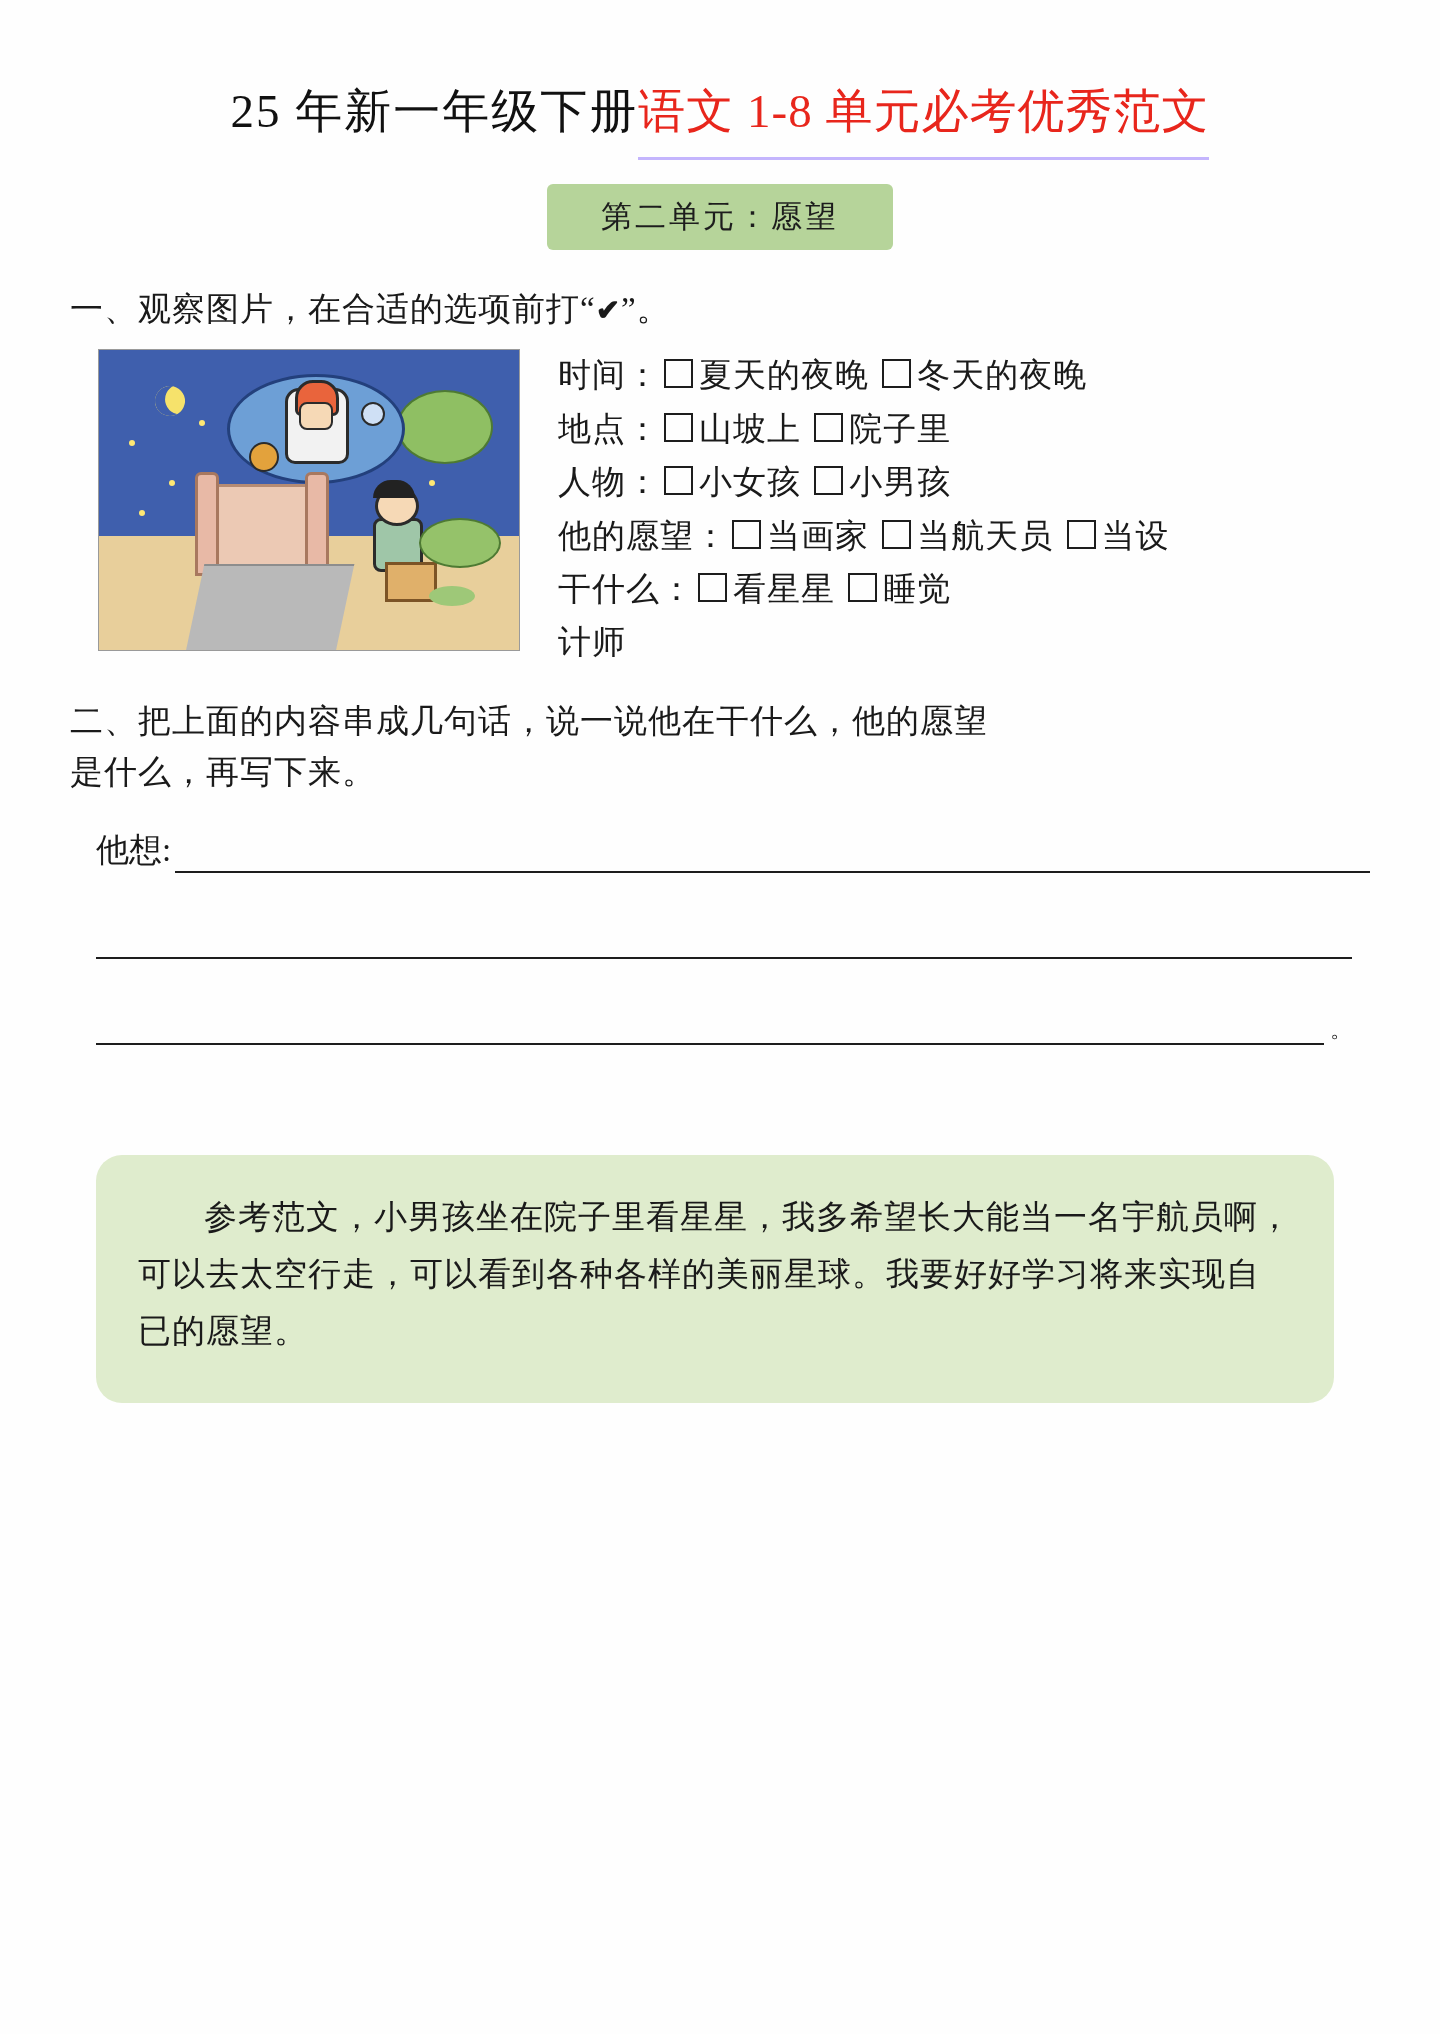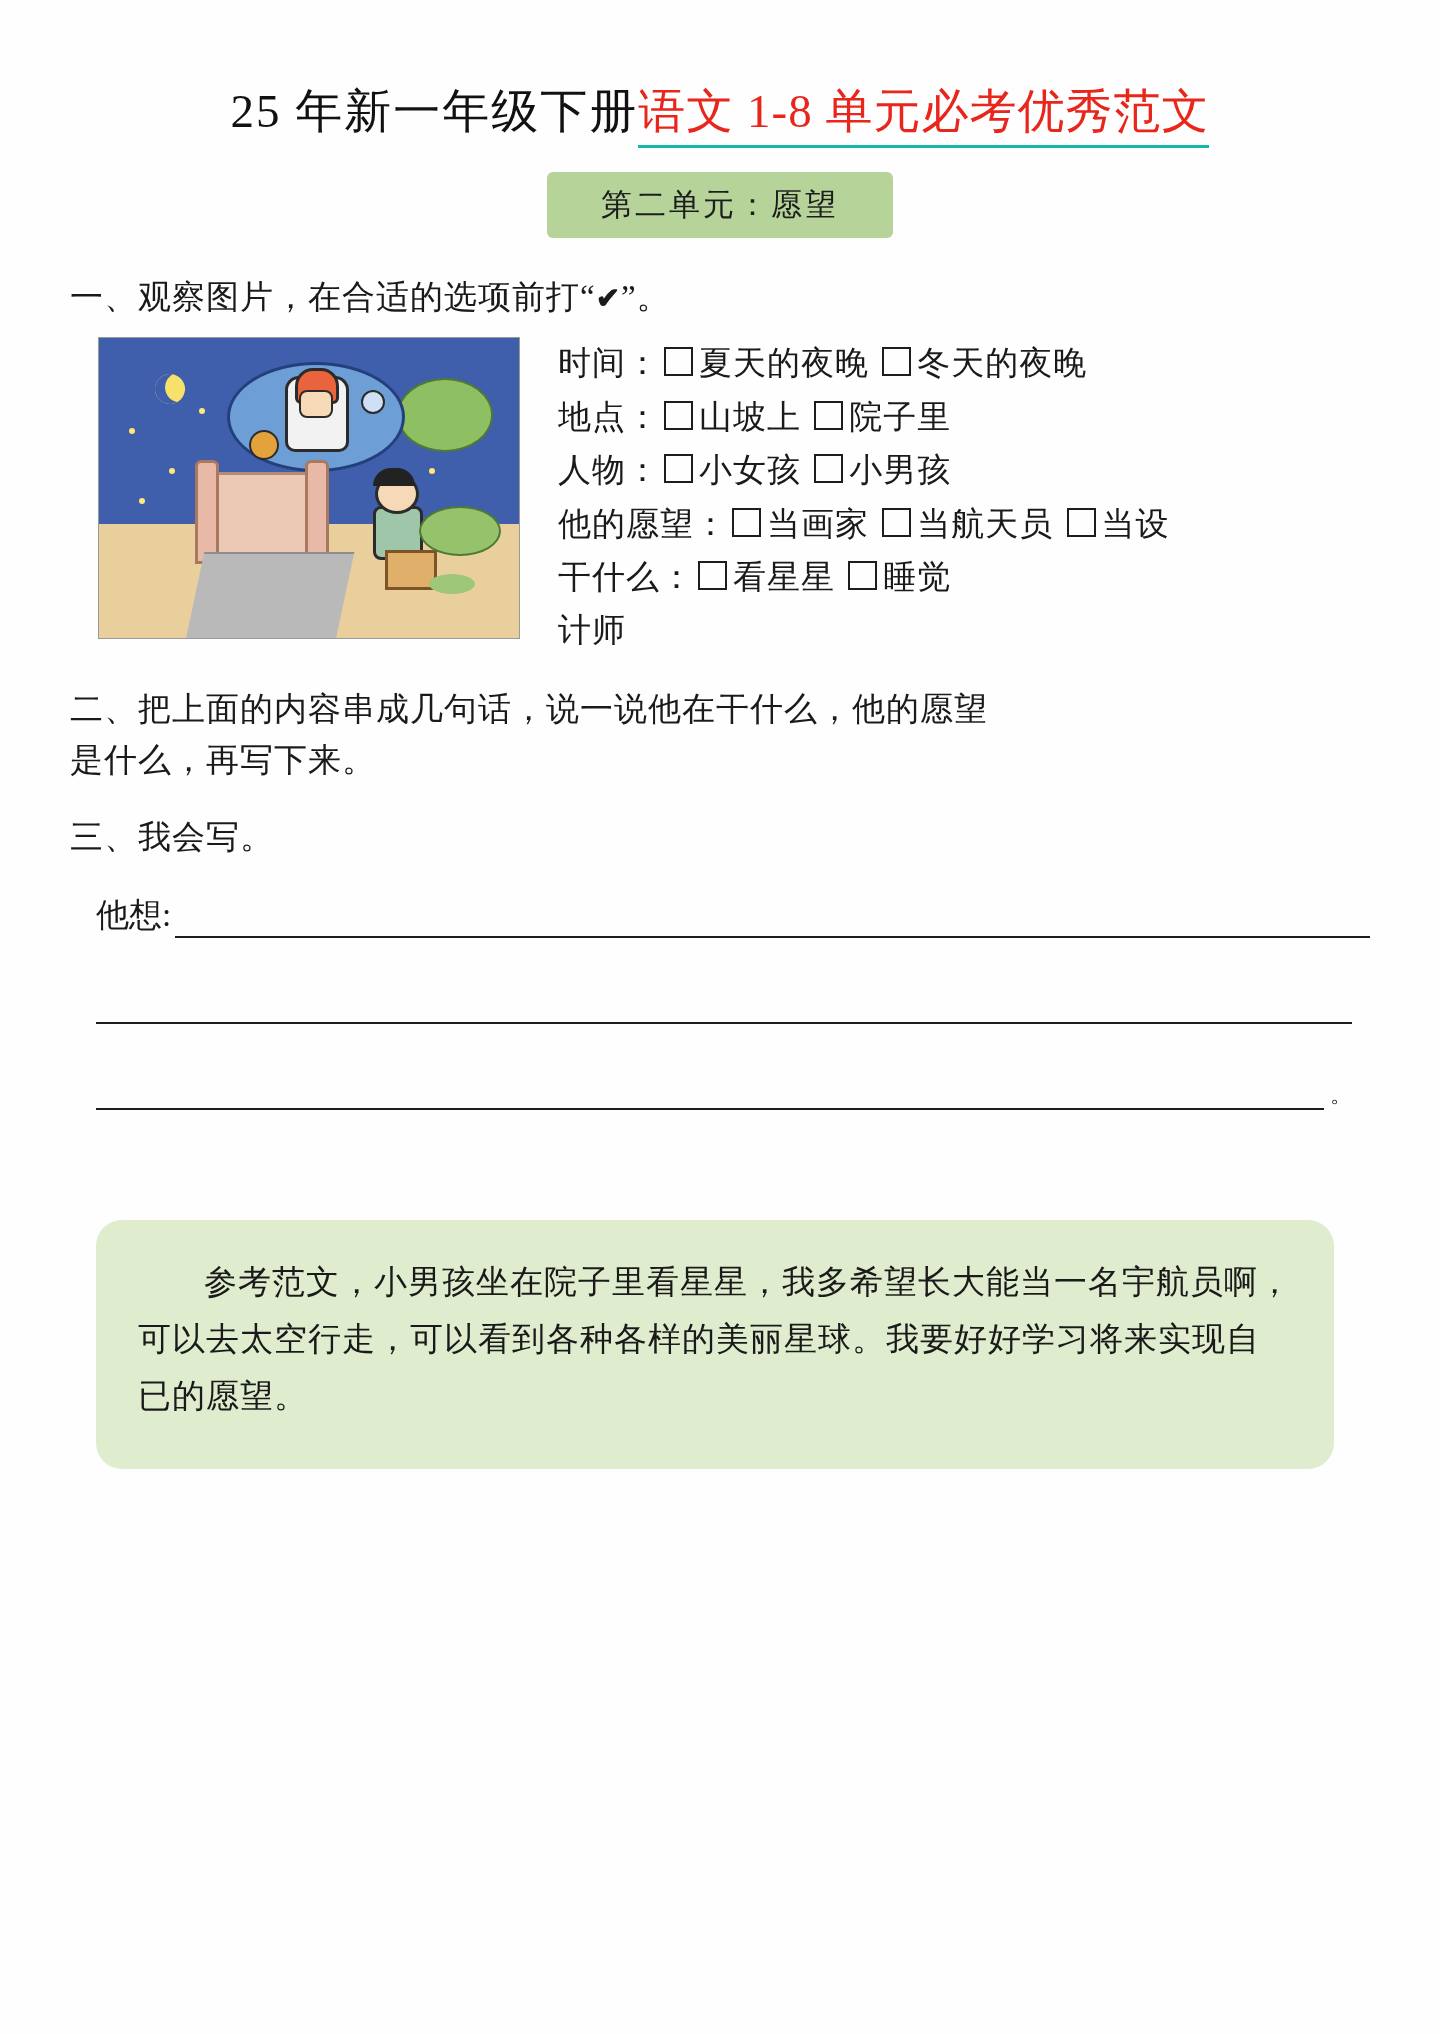--- a/index.html
+++ b/index.html
@@ -36,22 +36,22 @@
   .title-black {
     font-size: 47px;
     letter-spacing: 2px;
     color: #111;
     font-family: "Liberation Serif", serif;
   }
   .title-red {
     font-size: 47px;
     letter-spacing: 1px;
     color: #e8261c;
-    border-bottom: 3px solid #14b8a6;
-    padding-bottom: 2px;
+    border-bottom: 3px solid #c4b5fd;
+    padding-bottom: 14px;
   }
 
   
   .banner-wrap {
     display: flex;
     justify-content: center;
     margin-top: 24px;
   }
   .banner {
     background: #b6d49a;
@@ -407,21 +407,20 @@
         <span>计师</span>
       </div>
     </div>
   </div>
 
   <div class="q">
     <div>二、把上面的内容串成几句话，说一说他在干什么，他的愿望</div>
     <div>是什么，再写下来。</div>
   </div>
 
-  <div class="q">三、我会写。</div>
 
 
   <div class="long-line-row">
     <span class="lead">他想:</span>
     <span class="rule"></span>
   </div>
 
   <div class="rule-full"></div>
 
   <div class="rule-last-wrap">

